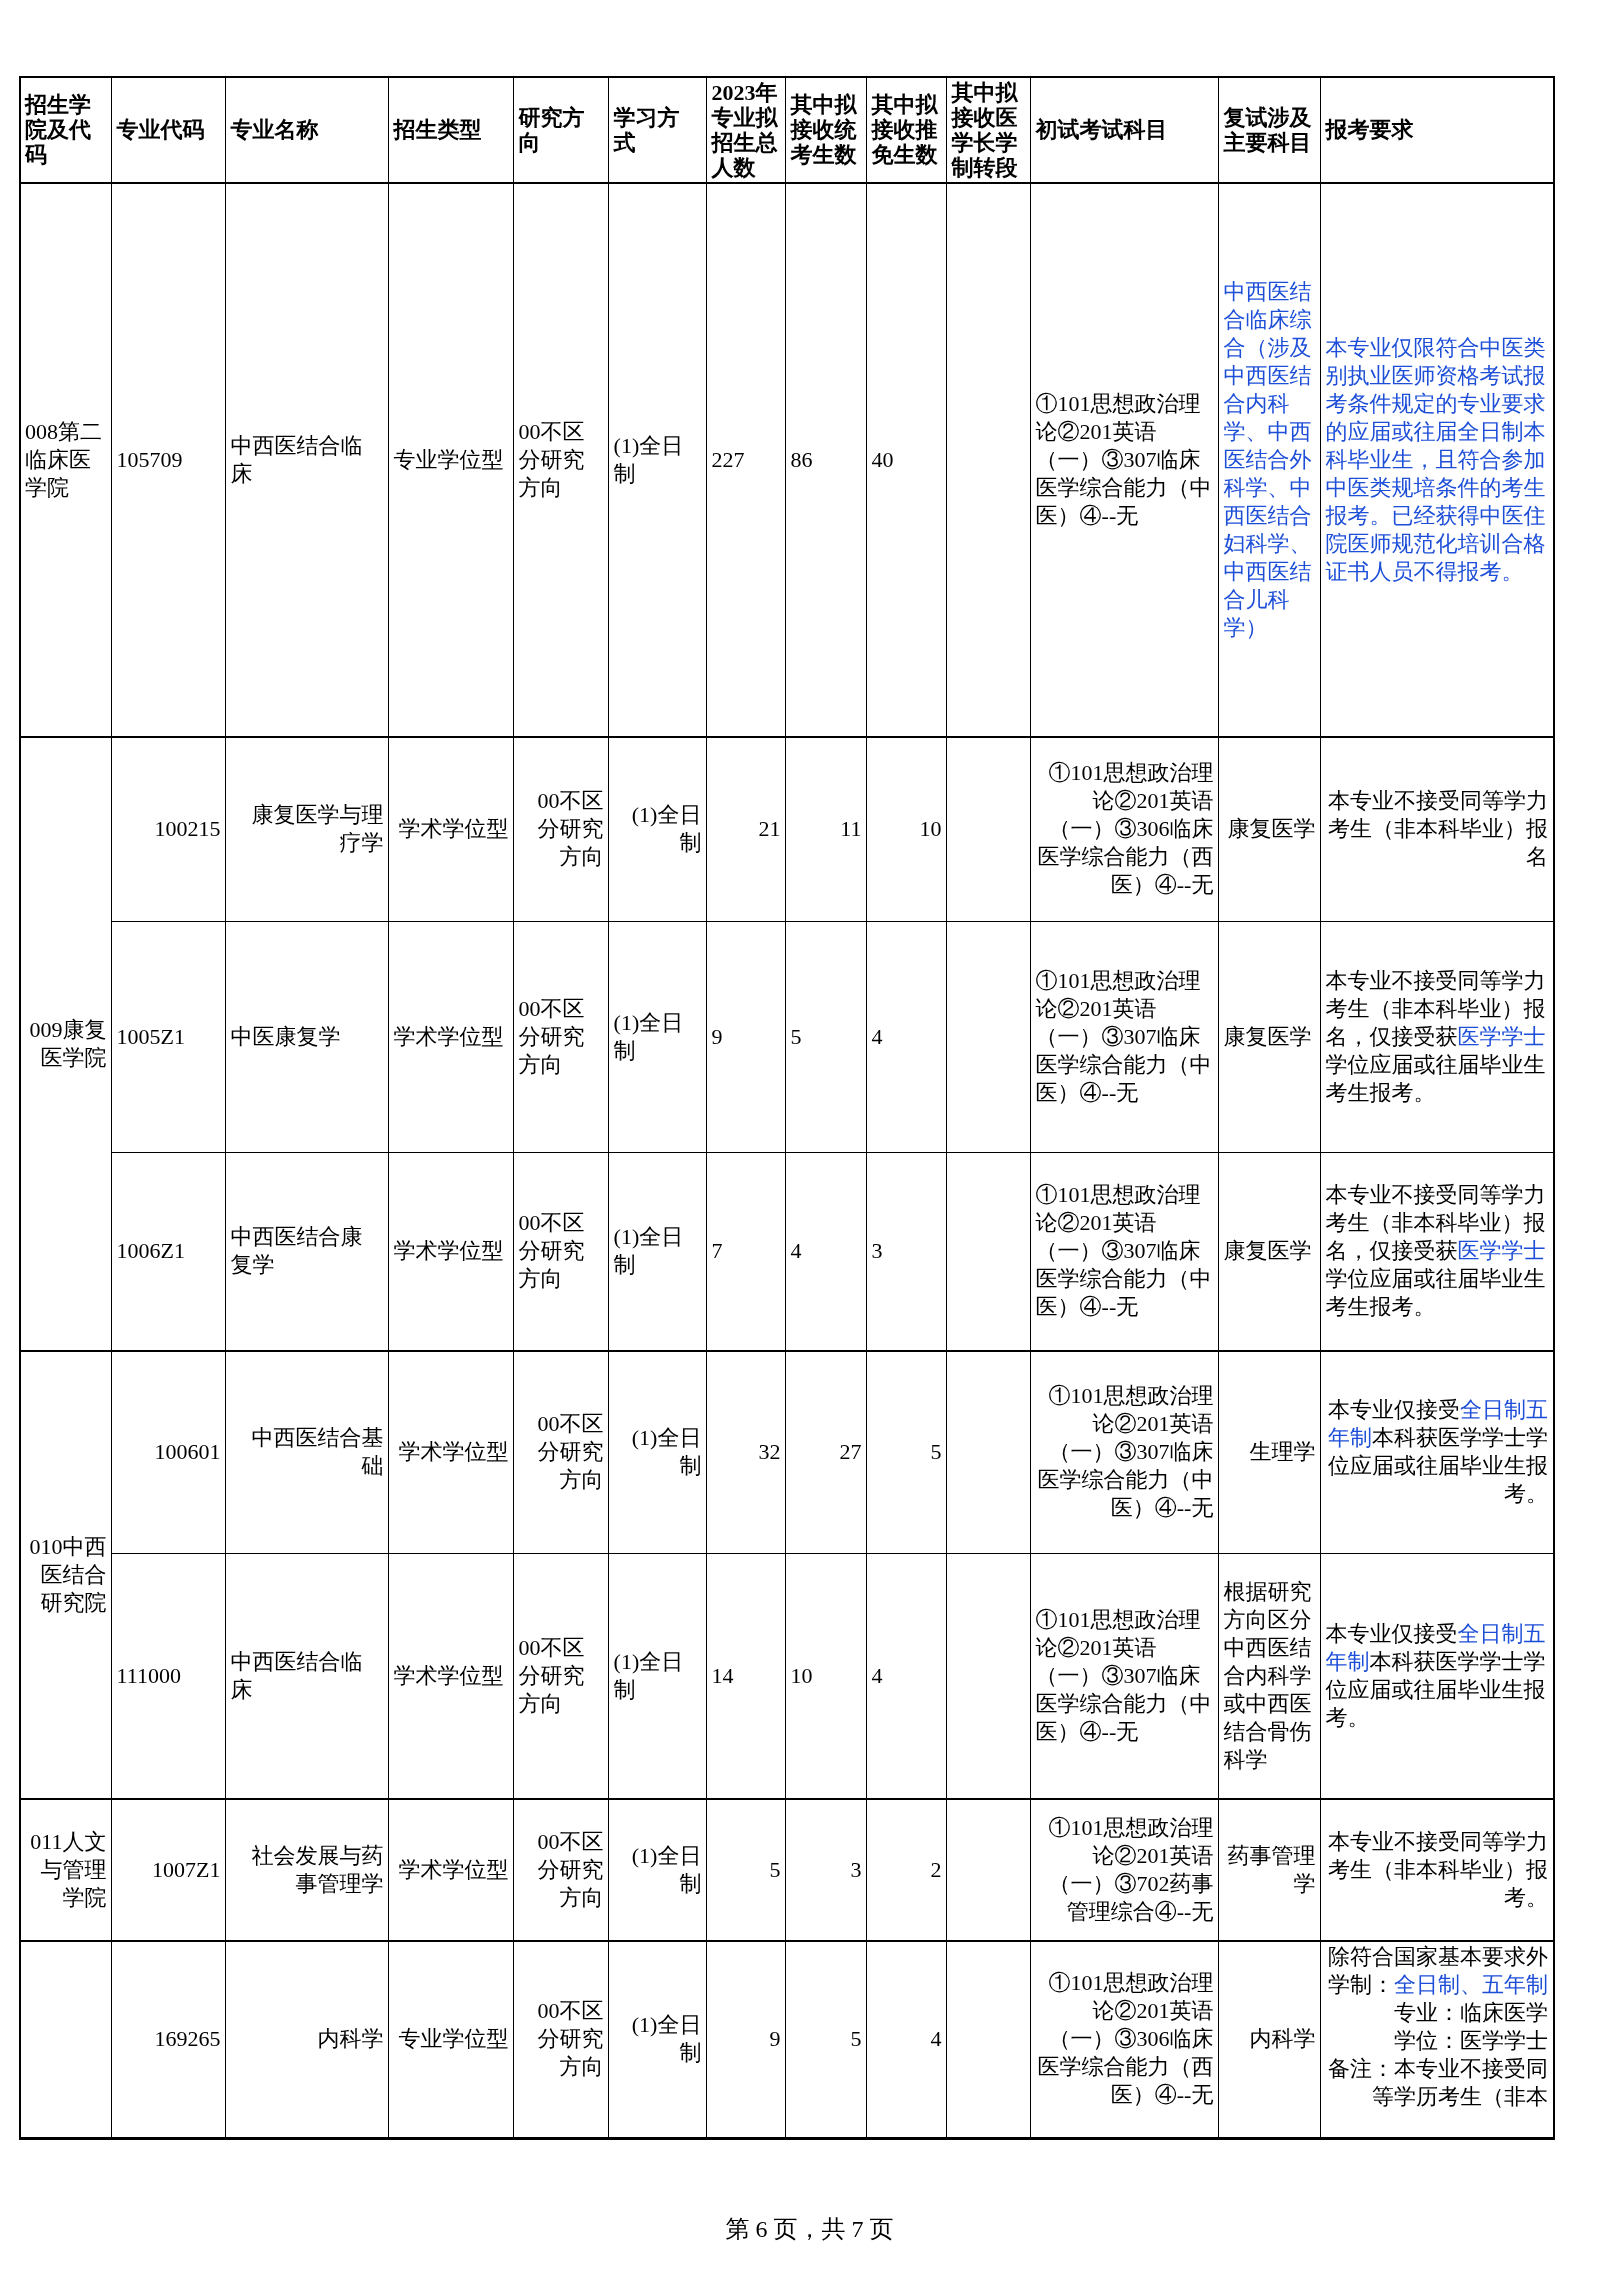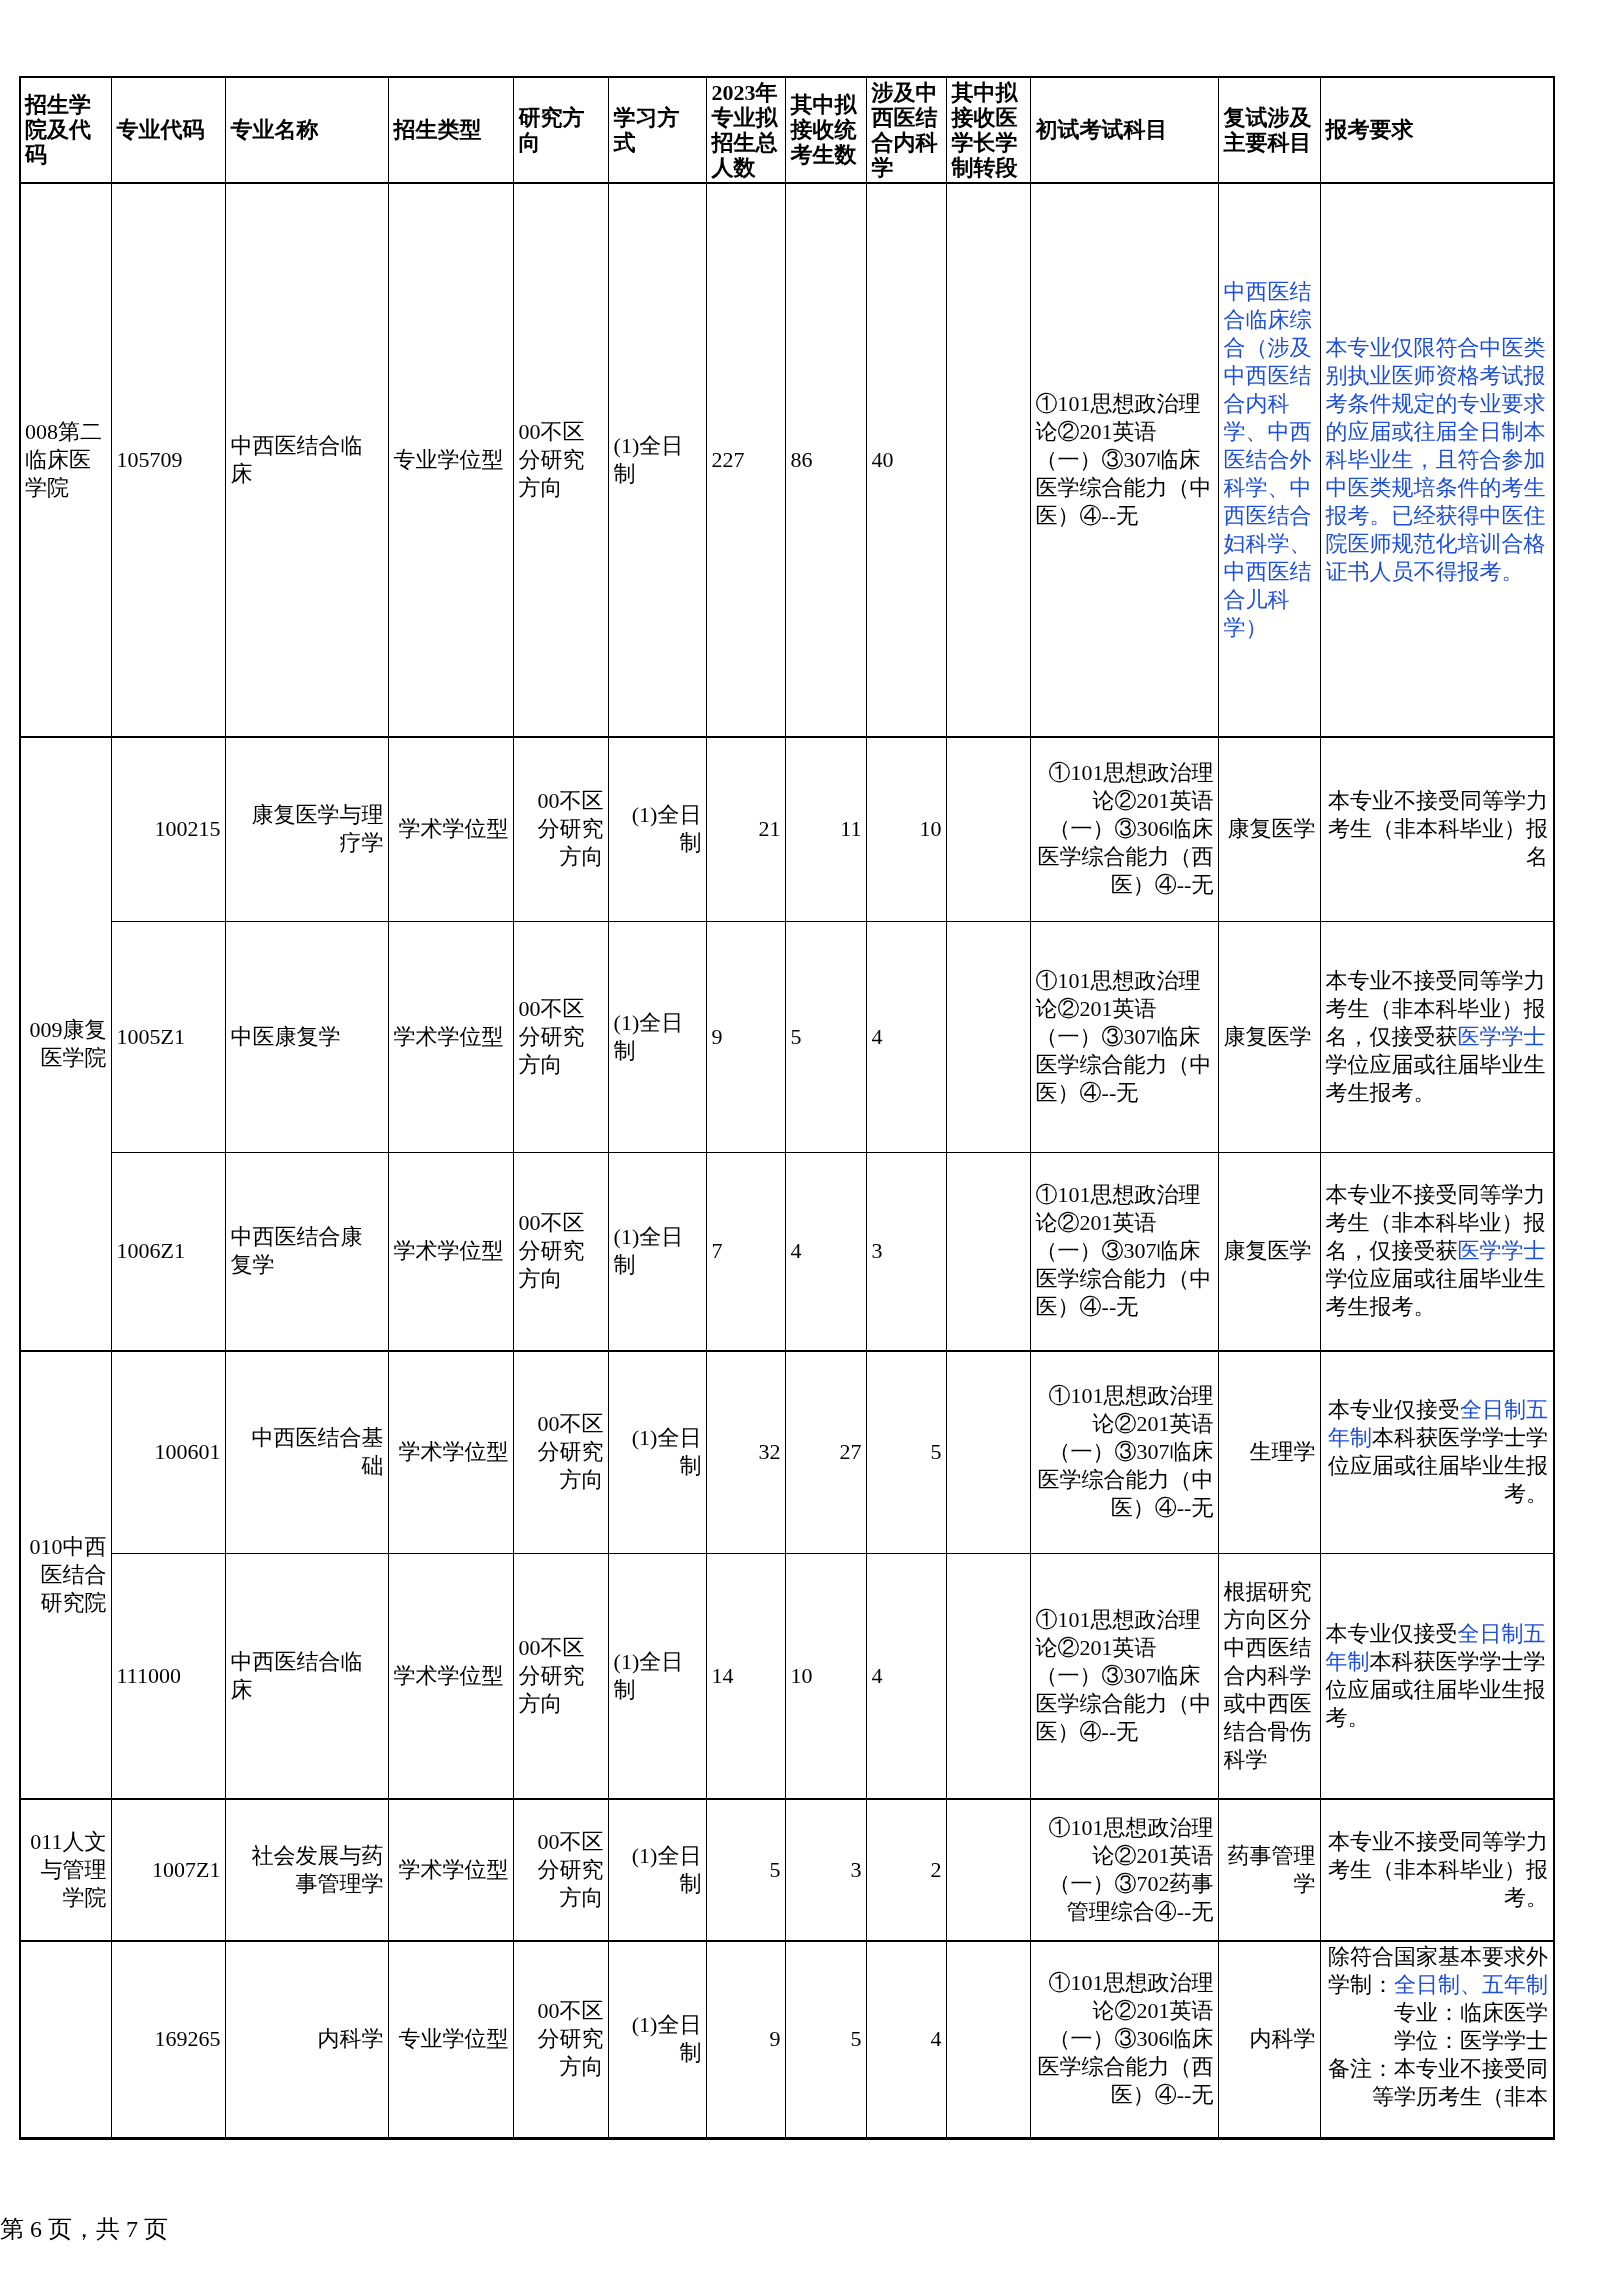--- a/index.html
+++ b/index.html
@@ -19,21 +19,21 @@
     word-break:break-all; white-space:pre-line; overflow:hidden;
   }
   thead th { font-weight:bold; line-height:25px; border-bottom-width:2.8px; }
   tr.gs > td { border-top-width:2.8px;text-align:right; }
   td.c1, th.c1 { border-right-width:1.8px; }
   .red { color:#1d4ed8; }
   .vt { vertical-align:top;margin-left:16px; }
   .clipbox { height:189px; overflow:hidden; }
   .footer {
     position:absolute; top:2213px; left:0; width:100%;
-    text-align:left; font-size:24px;
+    text-align:center; font-size:24px;
   }
 </style>
 </head>
 <body>
 
 <div class="page">
 
   <table class="sheet">
     <colgroup>
       <col style="width:92px">
@@ -54,21 +54,21 @@
     <thead>
       <tr style="height:100px">
         <th class="c1">招生学院及代码</th>
         <th>专业代码</th>
         <th>专业名称</th>
         <th>招生类型</th>
         <th>研究方向</th>
         <th>学习方式</th>
         <th>2023年专业拟招生总人数</th>
         <th>其中拟接收统考生数</th>
-        <th>涉及中西医结合内科学</th>
+        <th>其中拟接收推免生数</th>
         <th>其中拟接收医学长学制转段</th>
         <th>初试考试科目</th>
         <th>复试涉及主要科目</th>
         <th>报考要求</th>
       </tr>
     </thead>
 
     <tbody>
 
       <tr style="height:554px">

